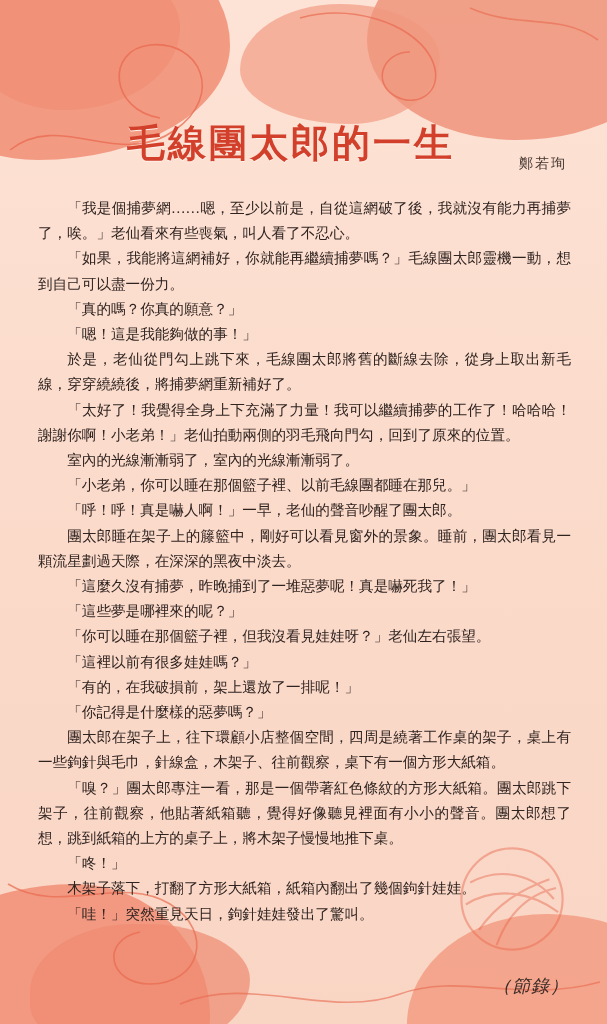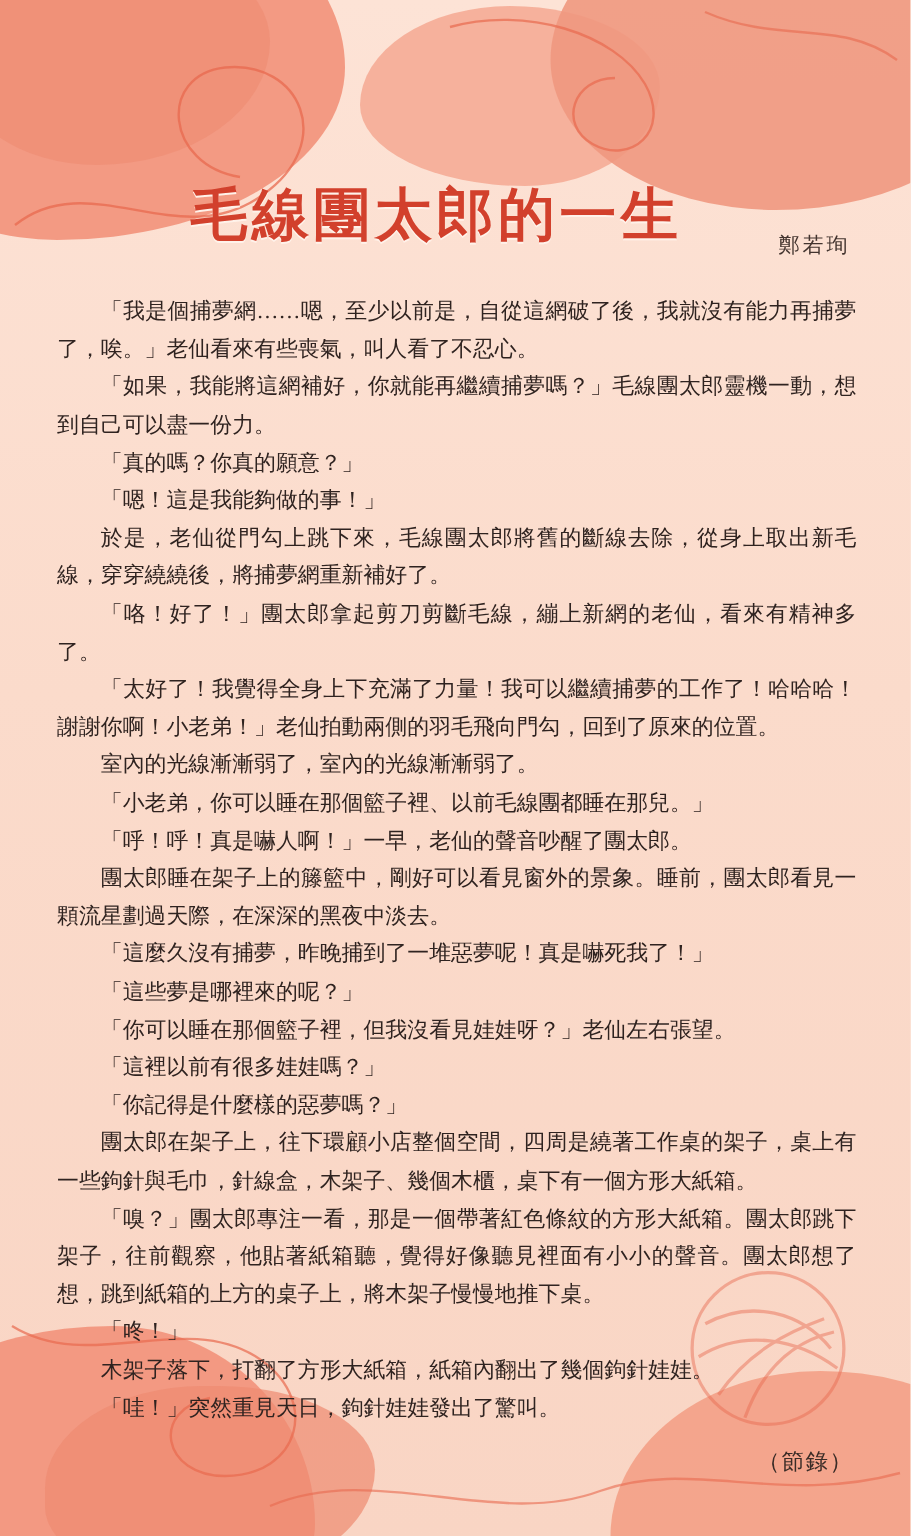--- a/index.html
+++ b/index.html
@@ -141,24 +141,25 @@
     text-align: justify;
     text-justify: inter-ideograph;
   }
   .content p {
     margin: 0;
     text-indent: 2em;
   }
   .excerpt {
     position: absolute;
     right: 38px;
-    bottom: 40px;
-    font-size: 15px;
+    bottom: 26px;
+    font-size: 18px;
     color: #3a2c27;
     letter-spacing: 1px;
+    font-style: italic;
   }
 </style>
 </head>
 <body>
 
 <div id="page">
 
   <div class="blob blob-top-left"></div>
   <div class="blob blob-top-left2"></div>
   <div class="blob blob-top-mid"></div>
@@ -190,32 +191,32 @@
     <span class="doc-title">毛線團太郎的一生</span>
   </div>
   <div class="author">鄭若珣</div>
 
   <div class="content" id="body-content">
       <p>「我是個捕夢網……嗯，至少以前是，自從這網破了後，我就沒有能力再捕夢了，唉。」老仙看來有些喪氣，叫人看了不忍心。</p>
       <p>「如果，我能將這網補好，你就能再繼續捕夢嗎？」毛線團太郎靈機一動，想到自己可以盡一份力。</p>
       <p>「真的嗎？你真的願意？」</p>
       <p>「嗯！這是我能夠做的事！」</p>
       <p>於是，老仙從門勾上跳下來，毛線團太郎將舊的斷線去除，從身上取出新毛線，穿穿繞繞後，將捕夢網重新補好了。</p>
-      <p>「咯！好了！」團太郎拿起剪刀剪斷毛線，繃上新網的老仙，看來有精神多了。</p>
       <p>「太好了！我覺得全身上下充滿了力量！我可以繼續捕夢的工作了！哈哈哈！謝謝你啊！小老弟！」老仙拍動兩側的羽毛飛向門勾，回到了原來的位置。</p>
       <p>室內的光線漸漸弱了，室內的光線漸漸弱了。</p>
       <p>「小老弟，你可以睡在那個籃子裡、以前毛線團都睡在那兒。」</p>
       <p>「呼！呼！真是嚇人啊！」一早，老仙的聲音吵醒了團太郎。</p>
       <p>團太郎睡在架子上的籐籃中，剛好可以看見窗外的景象。睡前，團太郎看見一顆流星劃過天際，在深深的黑夜中淡去。</p>
       <p>「這麼久沒有捕夢，昨晚捕到了一堆惡夢呢！真是嚇死我了！」</p>
       <p>「這些夢是哪裡來的呢？」</p>
       <p>「你可以睡在那個籃子裡，但我沒看見娃娃呀？」老仙左右張望。</p>
       <p>「這裡以前有很多娃娃嗎？」</p>
+      <p>「有的，在我破損前，架上還放了一排呢！」</p>
       <p>「你記得是什麼樣的惡夢嗎？」</p>
-      <p>團太郎在架子上，往下環顧小店整個空間，四周是繞著工作桌的架子，桌上有一些鉤針與毛巾，針線盒，木架子、幾個木櫃，桌下有一個方形大紙箱。</p>
+      <p>團太郎在架子上，往下環顧小店整個空間，四周是繞著工作桌的架子，桌上有一些鉤針與毛巾，針線盒，木架子、往前觀察，桌下有一個方形大紙箱。</p>
       <p>「嗅？」團太郎專注一看，那是一個帶著紅色條紋的方形大紙箱。團太郎跳下架子，往前觀察，他貼著紙箱聽，覺得好像聽見裡面有小小的聲音。團太郎想了想，跳到紙箱的上方的桌子上，將木架子慢慢地推下桌。</p>
       <p>「咚！」</p>
       <p>木架子落下，打翻了方形大紙箱，紙箱內翻出了幾個鉤針娃娃。</p>
       <p>「哇！」突然重見天日，鉤針娃娃發出了驚叫。</p>
     </div>
 
   <div class="excerpt">（節錄）</div>
 </div>
 
 </body></html>

